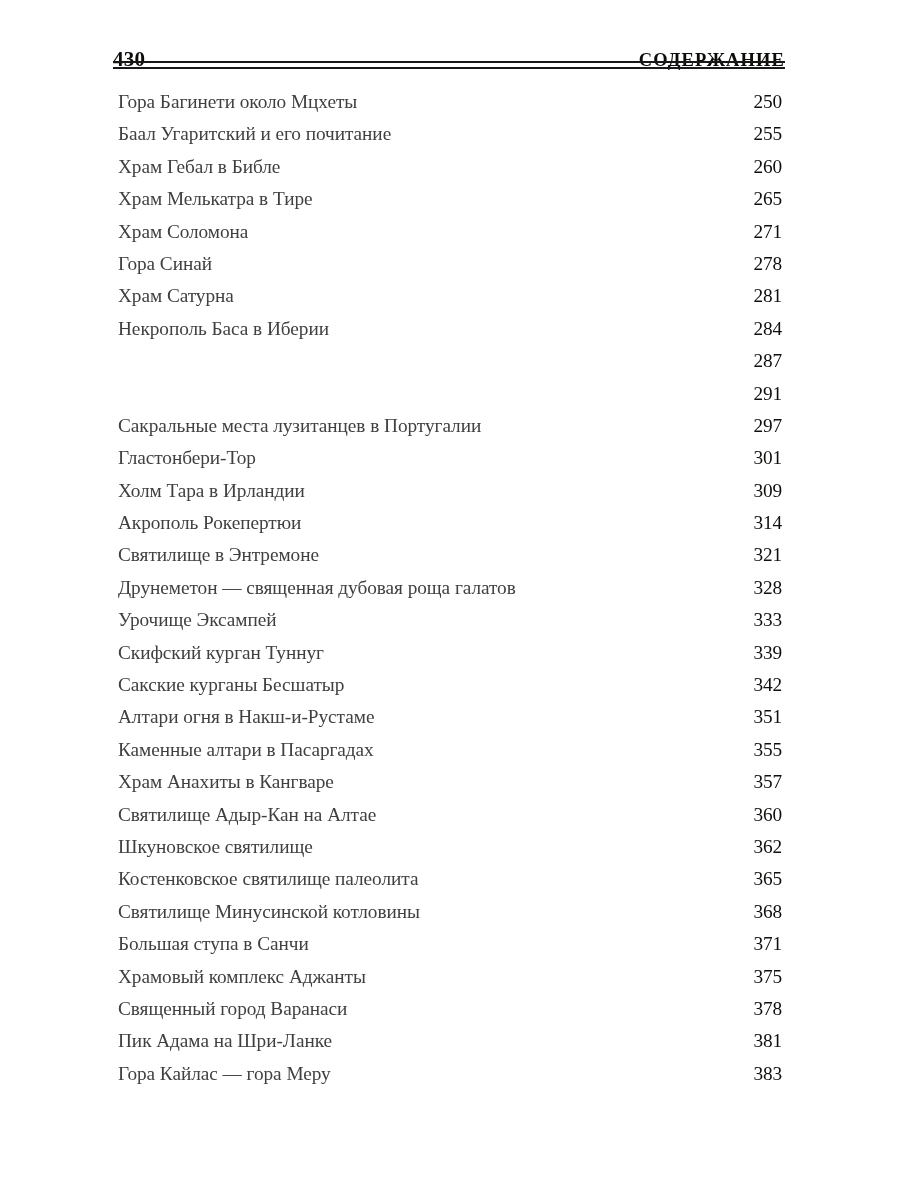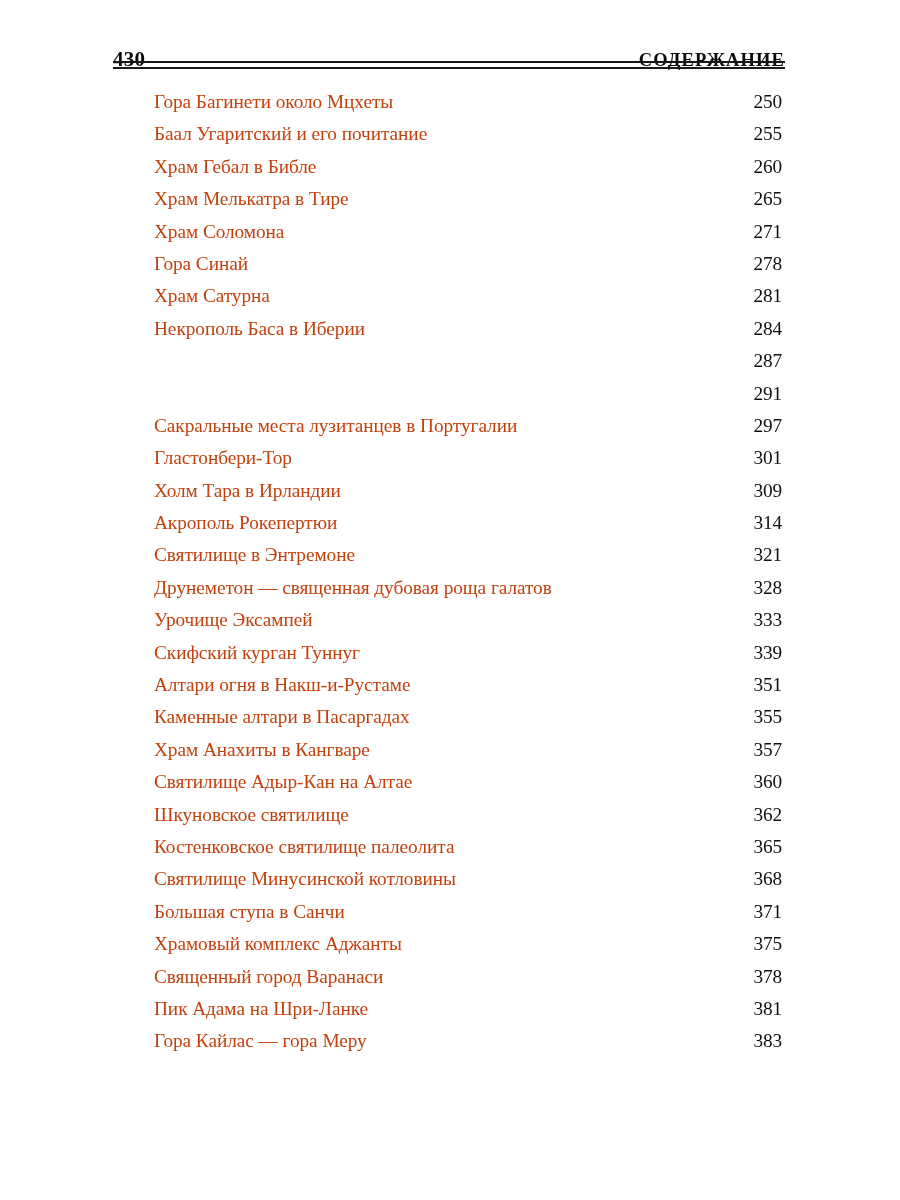--- a/index.html
+++ b/index.html
@@ -85,22 +85,21 @@
     height: 32.4px;
     font-size: 19.3px;
     line-height: 32.4px;
     white-space: nowrap;
     overflow: hidden;
   }
 
   .entry-title {
     flex: 0 0 auto;
     letter-spacing: -0.05px;
-    color: #c2410c;
-    margin-left: 36px;
+    color: #404040;
   }
 
   .entry-leader {
     flex: 1 1 auto;
     position: relative;
     height: 1px;
     margin: 0 0 0 0;
     overflow: hidden;
     align-self: flex-end;
     margin-bottom: 7px;
@@ -225,20 +224,25 @@
       <div class="toc-entry">
         <span class="entry-title">Урочище Эксампей</span>
         <span class="entry-leader"></span>
         <span class="entry-page">333</span>
       </div>
       <div class="toc-entry gapped">
         <span class="entry-title">Скифский курган Туннуг</span>
         <span class="entry-leader"></span>
         <span class="entry-page">339</span>
       </div>
+      <div class="toc-entry">
+        <span class="entry-title">Сакские курганы Бесшатыр</span>
+        <span class="entry-leader"></span>
+        <span class="entry-page">342</span>
+      </div>
       <div class="toc-entry gapped">
         <span class="entry-title">Алтари огня в Накш-и-Рустаме</span>
         <span class="entry-leader"></span>
         <span class="entry-page">351</span>
       </div>
       <div class="toc-entry">
         <span class="entry-title">Каменные алтари в Пасаргадах</span>
         <span class="entry-leader"></span>
         <span class="entry-page">355</span>
       </div>

